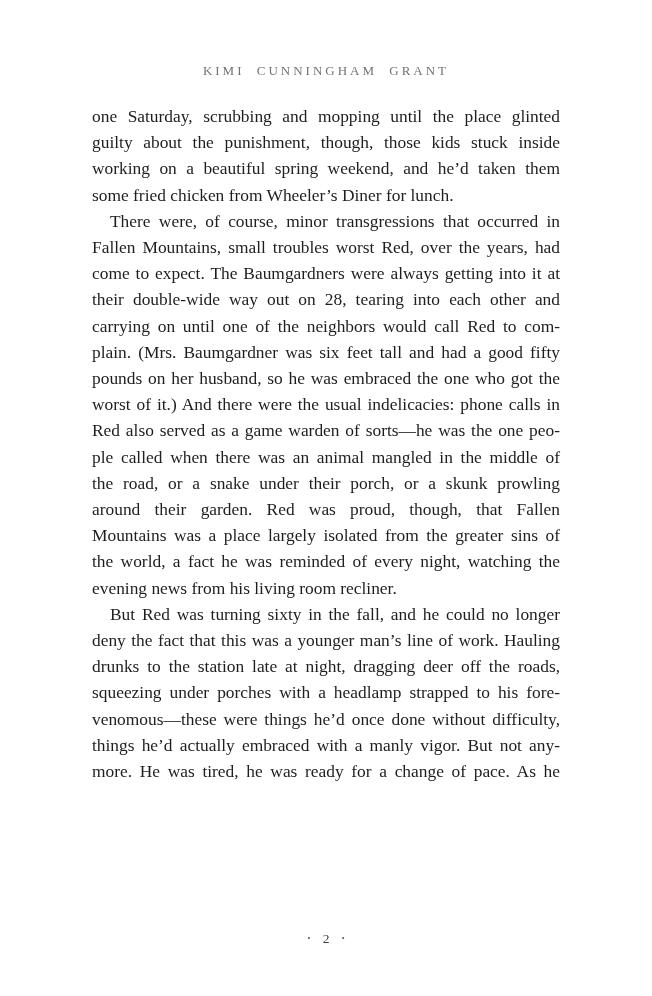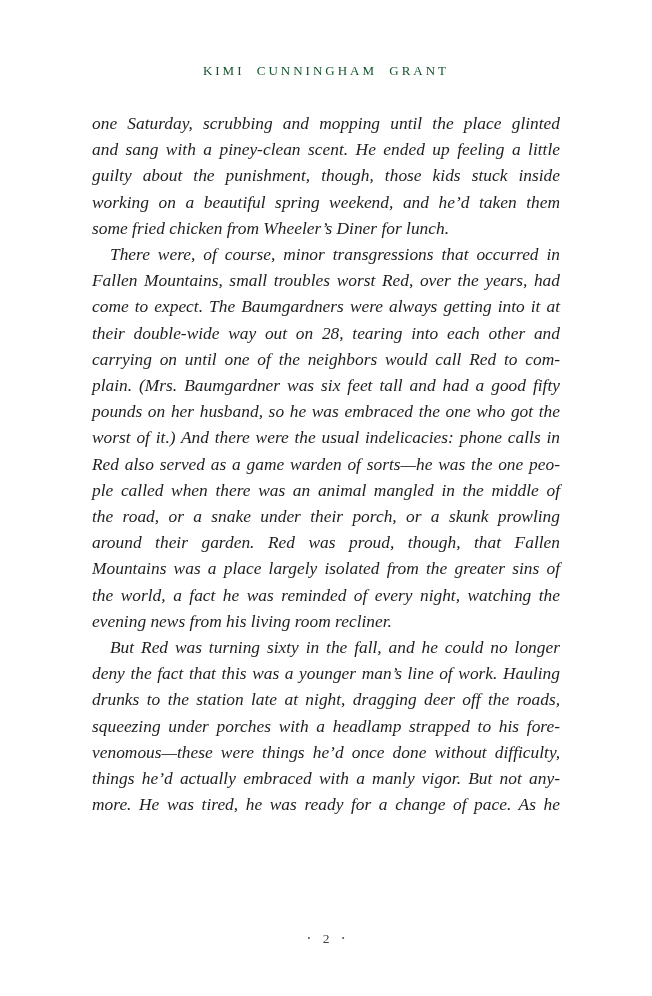--- a/index.html
+++ b/index.html
@@ -19,30 +19,29 @@
   .running-header {
     position: absolute;
     top: 63px;
     left: 0;
     width: 100%;
     text-align: center;
     font-size: 13px;
     line-height: 15px;
     letter-spacing: 3px;
     word-spacing: 6px;
-    color: #14532d;
+    color: #737373;
   }
   .page-body {
     position: absolute;
-    top: 110px;
+    top: 103px;
     left: 92px;
     width: 468px;
     font-size: 17.4px;
     line-height: 26.2px;
-    font-style: italic;
   }
   .line {
     text-align: justify;
     text-align-last: justify;
     white-space: normal;
   }
   .line.no-justify {
     text-align-last: left;
   }
   .line.indent {
@@ -70,21 +69,20 @@
 </style>
 </head>
 <body>
 
 <div class="page">
 
   <div class="running-header">KIMI CUNNINGHAM GRANT</div>
 
   <main class="page-body">
       <div class="line">one Saturday, scrubbing and mopping until the place glinted</div>
-      <div class="line">and sang with a piney-clean scent. He ended up feeling a little</div>
       <div class="line">guilty about the punishment, though, those kids stuck inside</div>
       <div class="line">working on a beautiful spring weekend, and he’d taken them</div>
       <div class="line no-justify">some fried chicken from Wheeler’s Diner for lunch.</div>
       <div class="line indent">There were, of course, minor transgressions that occurred in</div>
       <div class="line">Fallen Mountains, small troubles worst Red, over the years, had</div>
       <div class="line">come to expect. The Baumgardners were always getting into it at</div>
       <div class="line">their double-wide way out on 28, tearing into each other and</div>
       <div class="line">carrying on until one of the neighbors would call Red to com-</div>
       <div class="line">plain. (Mrs. Baumgardner was six feet tall and had a good fifty</div>
       <div class="line">pounds on her husband, so he was embraced the one who got the</div>

